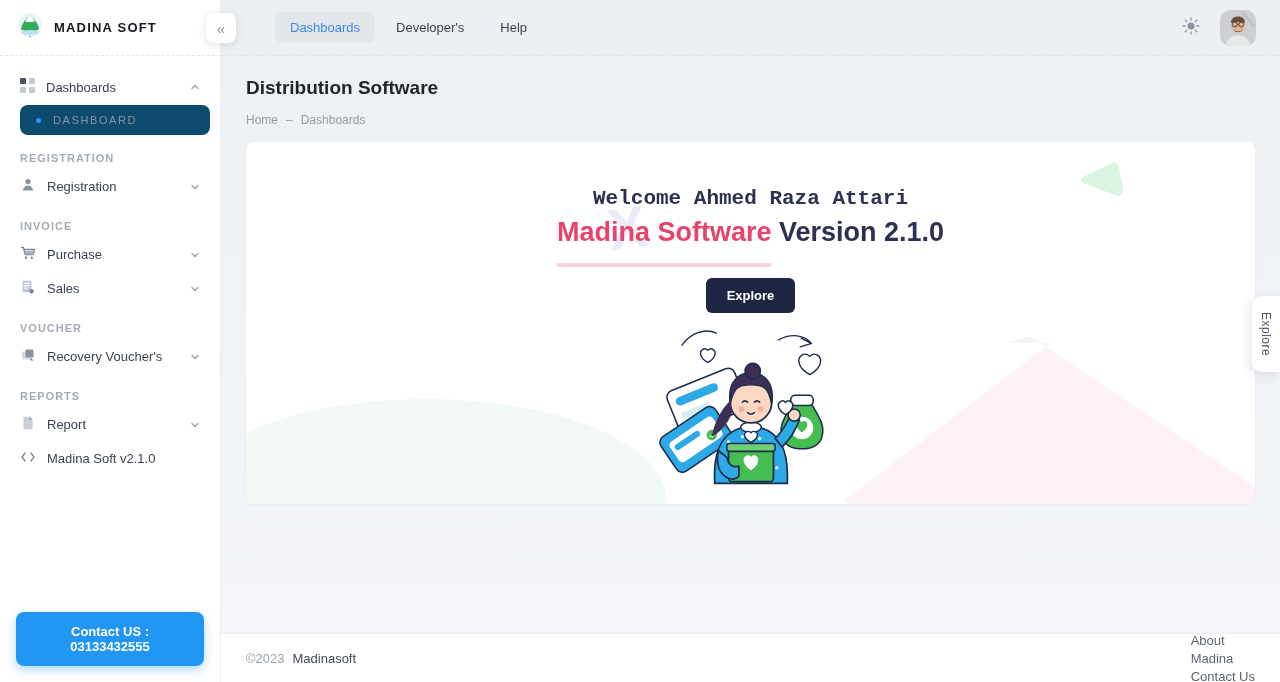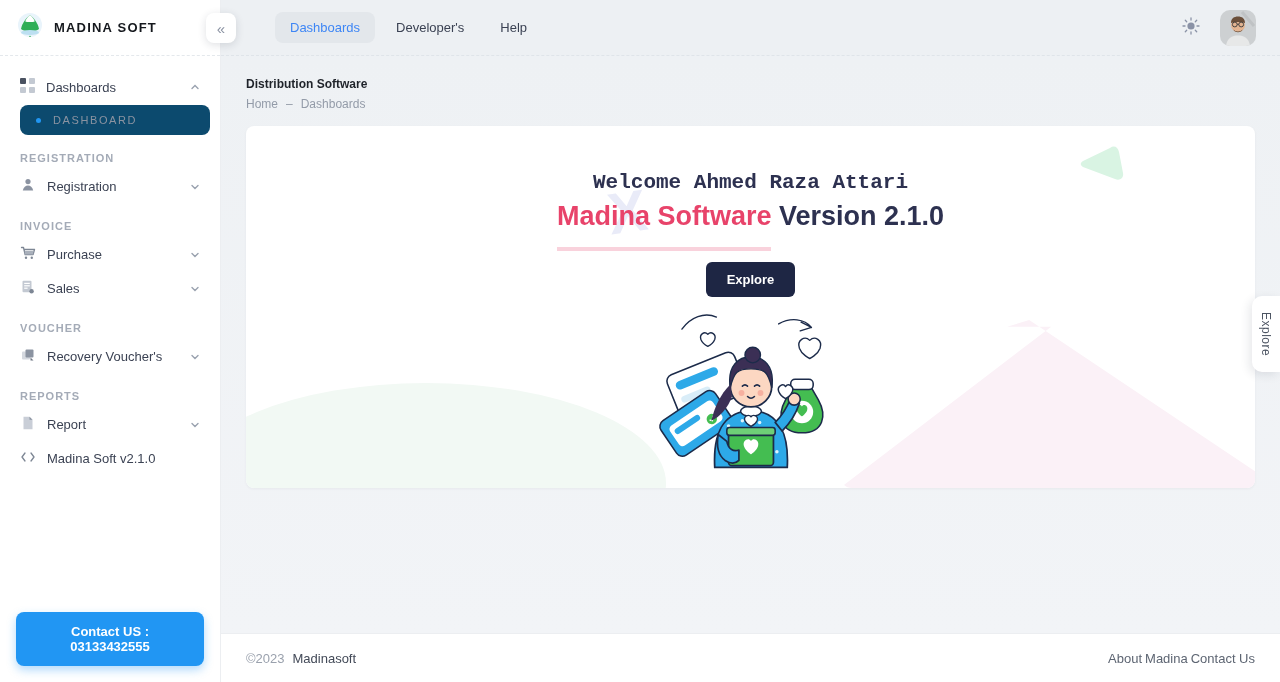--- a/index.html
+++ b/index.html
@@ -38,21 +38,21 @@
                   color:#8a92a2; font-size:15px; line-height:1; cursor:pointer; z-index:6;
                   font-family:inherit; }
   .tabs { display:flex; align-items:center; gap:6px; margin-left:18px; }
   .tab { padding:8px 15px; font-size:13px; color:#3b4253; border-radius:8px; cursor:pointer; }
   .tab.active { color:#3e86f5; background:#e3e7eb; }
   .topbar-right { margin-left:auto; display:flex; align-items:center; gap:20px; }
   .icon-btn { background:none; border:none; cursor:pointer; display:flex; padding:0; }
   .avatar { width:36px; height:36px; border-radius:10px; overflow:hidden; display:block; cursor:pointer; }
 
   .content { flex:1; background:linear-gradient(#eef1f4,#f2f4f7); padding:16px 25px 0; position:relative; }
-  .page-title { font-size:12px; font-weight:bold; color:#1f232a; margin:5px 0 6px; }
+  .page-title { font-size:19px; font-weight:bold; color:#1f232a; margin:5px 0 14px; }
   .breadcrumb { display:flex; align-items:center; gap:8px; font-size:12px; color:#939ba8; }
   .breadcrumb .bc-home { cursor:pointer; }
 
   
   .card { margin-top:15px; background:#fff; border-radius:8px; height:362px; position:relative;
           overflow:hidden; box-shadow:0 1px 3px rgba(30,40,60,.05); }
   .deco-tri-green { position:absolute; top:20px; right:130px; width:46px; height:34px; }
   .deco-blob-mint { position:absolute; left:-60px; bottom:-95px; width:480px; height:200px;
                     background:#f2f9f4; border-radius:50%; }
   .deco-tri-pink { position:absolute; right:-25px; bottom:0; width:440px; height:168px;
@@ -73,21 +73,21 @@
   .side-explore { position:absolute; right:0; top:296px; width:28px; height:76px; background:#fff;
                   border-radius:10px 0 0 10px; box-shadow:-3px 3px 10px rgba(25,35,60,.1);
                   display:flex; align-items:center; justify-content:center; cursor:pointer; z-index:8; }
   .side-explore span { writing-mode:vertical-rl; font-size:12px; color:#4c5462; letter-spacing:.5px; }
 
   
   .footer { height:49px; background:#fff; border-top:1px solid #eceef1; display:flex;
             align-items:center; padding:0 25px; font-size:13px; }
   .f-copy { color:#9aa1ad; }
   .f-company { color:#424957; margin-left:8px; }
-  .f-links { margin-left:auto; display:flex; gap:3px; }
+  .f-links { margin-left:auto; display:flex; gap:3px;flex-direction:column; }
   .f-link { color:#5d6572; cursor:pointer; }
 </style>
 </head>
 <body>
 
 <div class="app">
 
   <aside class="sidebar">
     <div class="logo-row">
       <span>

